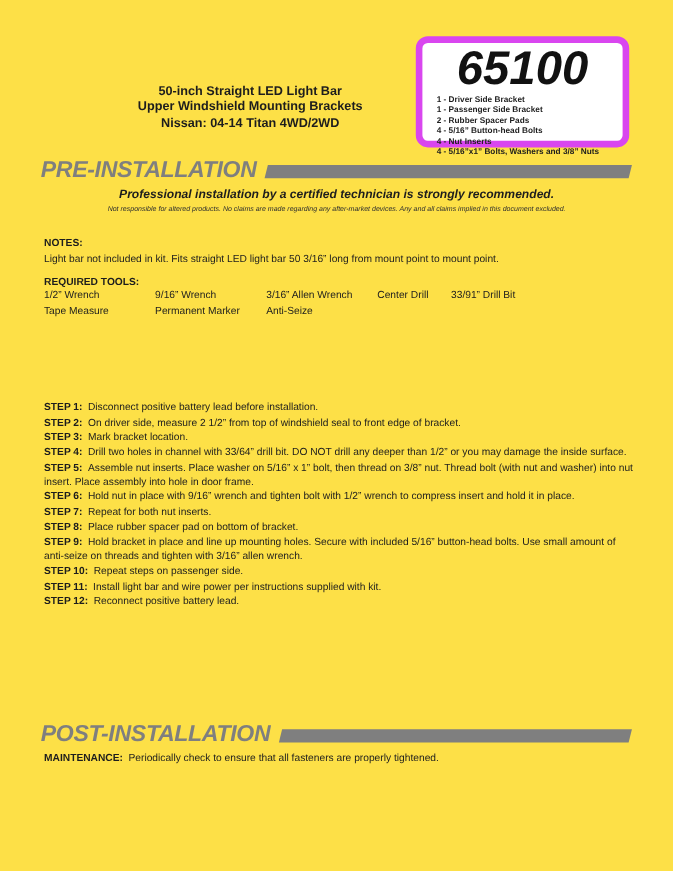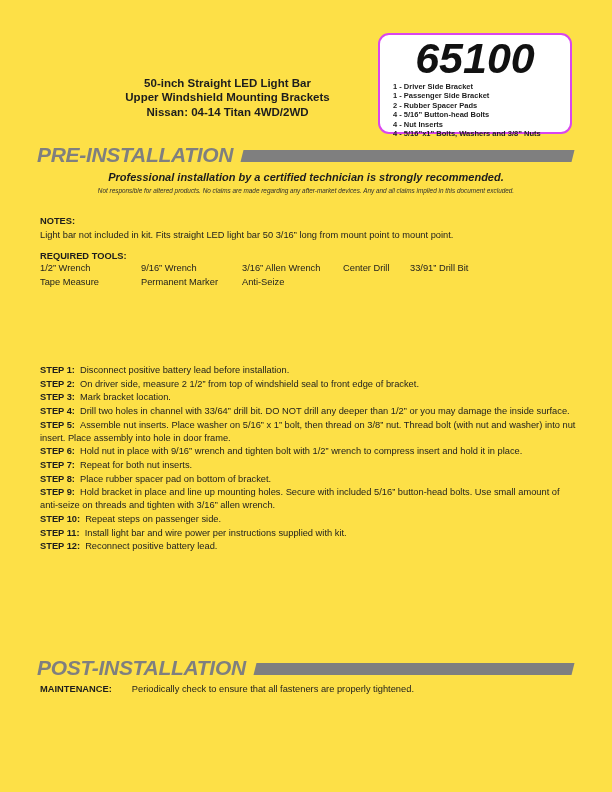--- a/index.html
+++ b/index.html
@@ -9,21 +9,21 @@
     font-family:"Liberation Sans", sans-serif;
     color:var(--text-black, #1d1d1d);
   }
   
   .title-block {
     position:absolute; left:55px; top:76px; width:345px;
     text-align:center; font-weight:bold; font-size:11.5px; line-height:14.3px;
   }
   .kit-box {
     position:absolute; left:378px; top:33px; width:194px; height:101px;
-    border:2px solid #d946ef; border-radius:11px; box-sizing:border-box;
+    border:6px solid #d946ef; border-radius:11px; box-sizing:border-box;
     background:#fff;
   }
   .kit-number {
     margin-top:1px; text-align:center;
     font-size:43px; line-height:44px; font-weight:900; font-style:italic;
     letter-spacing:0px; color:#111;
   }
   .kit-contents {
     margin:2px 6px 0 13px; font-size:7.5px; line-height:9.4px; font-weight:bold;
   }
@@ -51,21 +51,21 @@
   .notes-text  { top:229px; width:540px; }
   .tools-label { top:251px; }
   .tools { position:absolute; left:40px; top:262px; width:545px; }
   .tools-row { display:grid; grid-template-columns:101px 101px 101px 67px auto;
                font-size:9.3px; line-height:13.6px; }
   .steps { position:absolute; left:40px; top:364px; width:537px;
            font-size:9.3px; line-height:13.05px; }
   .step { margin-bottom:0.6px; }
   .step-label { font-weight:bold; margin-right:5px; }
   .maintenance { top:683px; width:540px; font-weight:normal; }
-  .maintenance .step-label { margin-right:20px; }
+  .maintenance .step-label { margin-right:5px; }
 </style>
 </head>
 <body>
 
 <div class="page">
 
   <div class="title-block">
     <div>50-inch Straight LED Light Bar</div>
     <div>Upper Windshield Mounting Brackets</div>
     <div>Nissan: 04-14 Titan 4WD/2WD</div>

